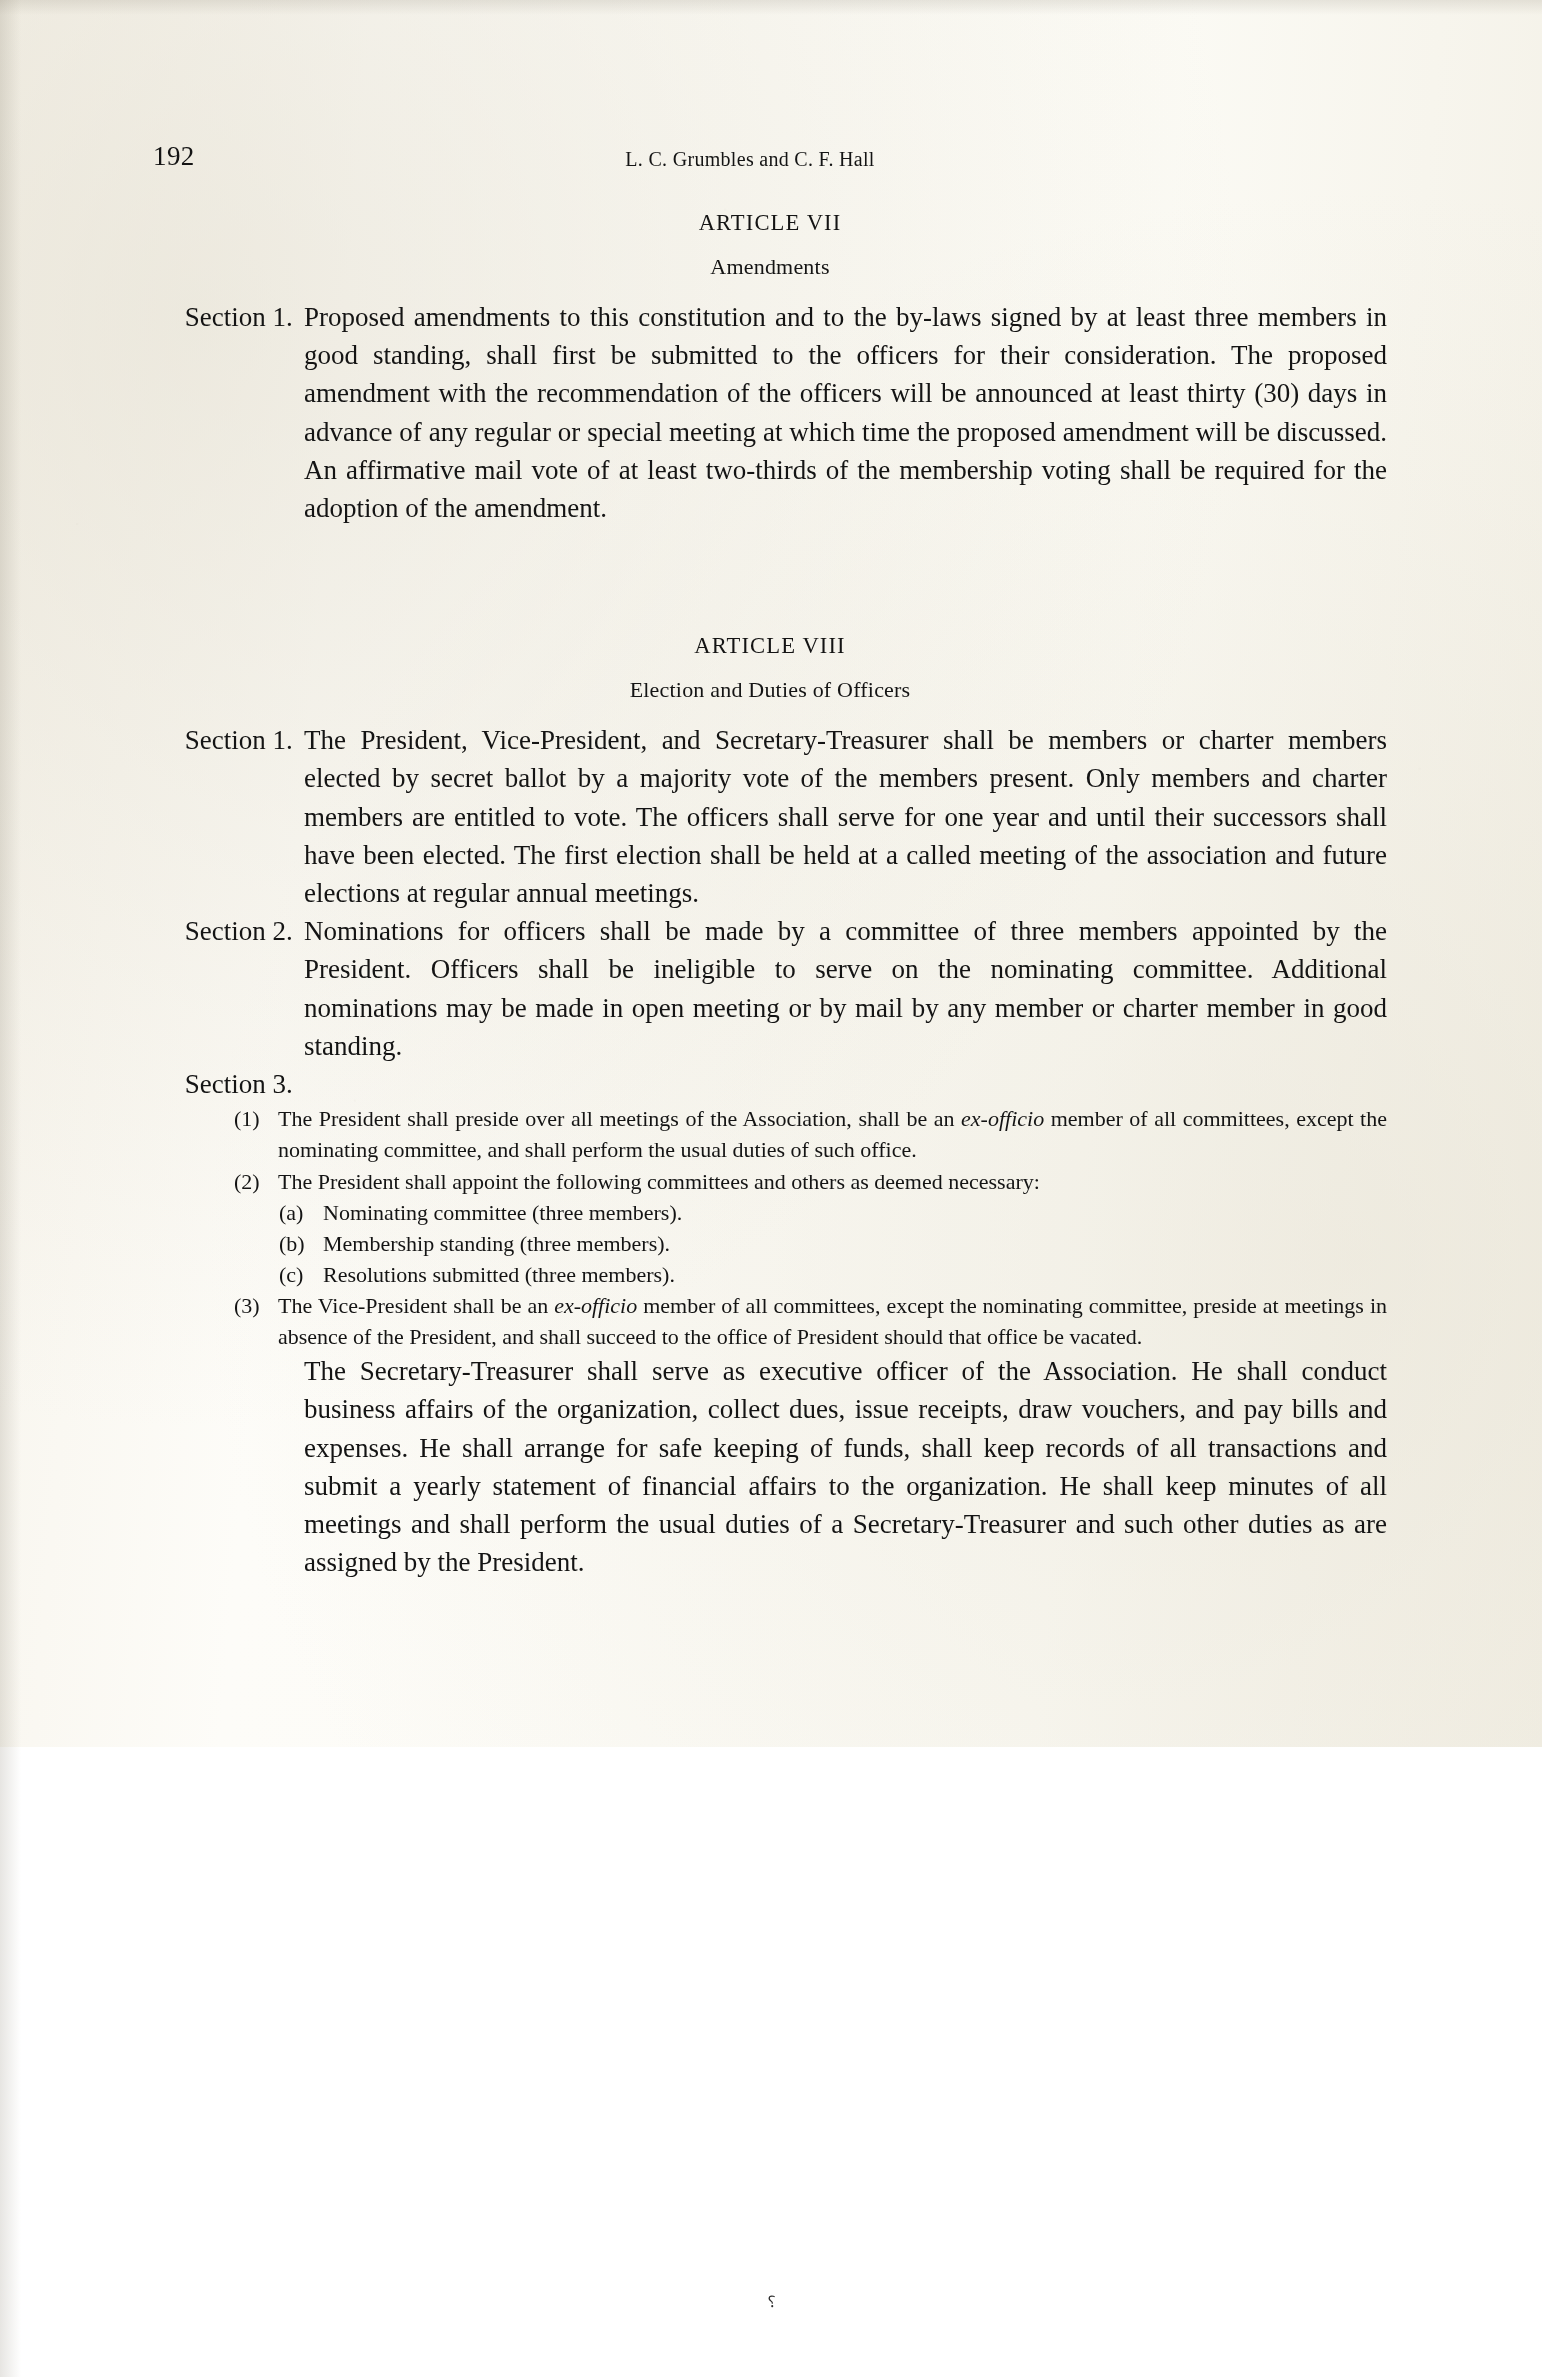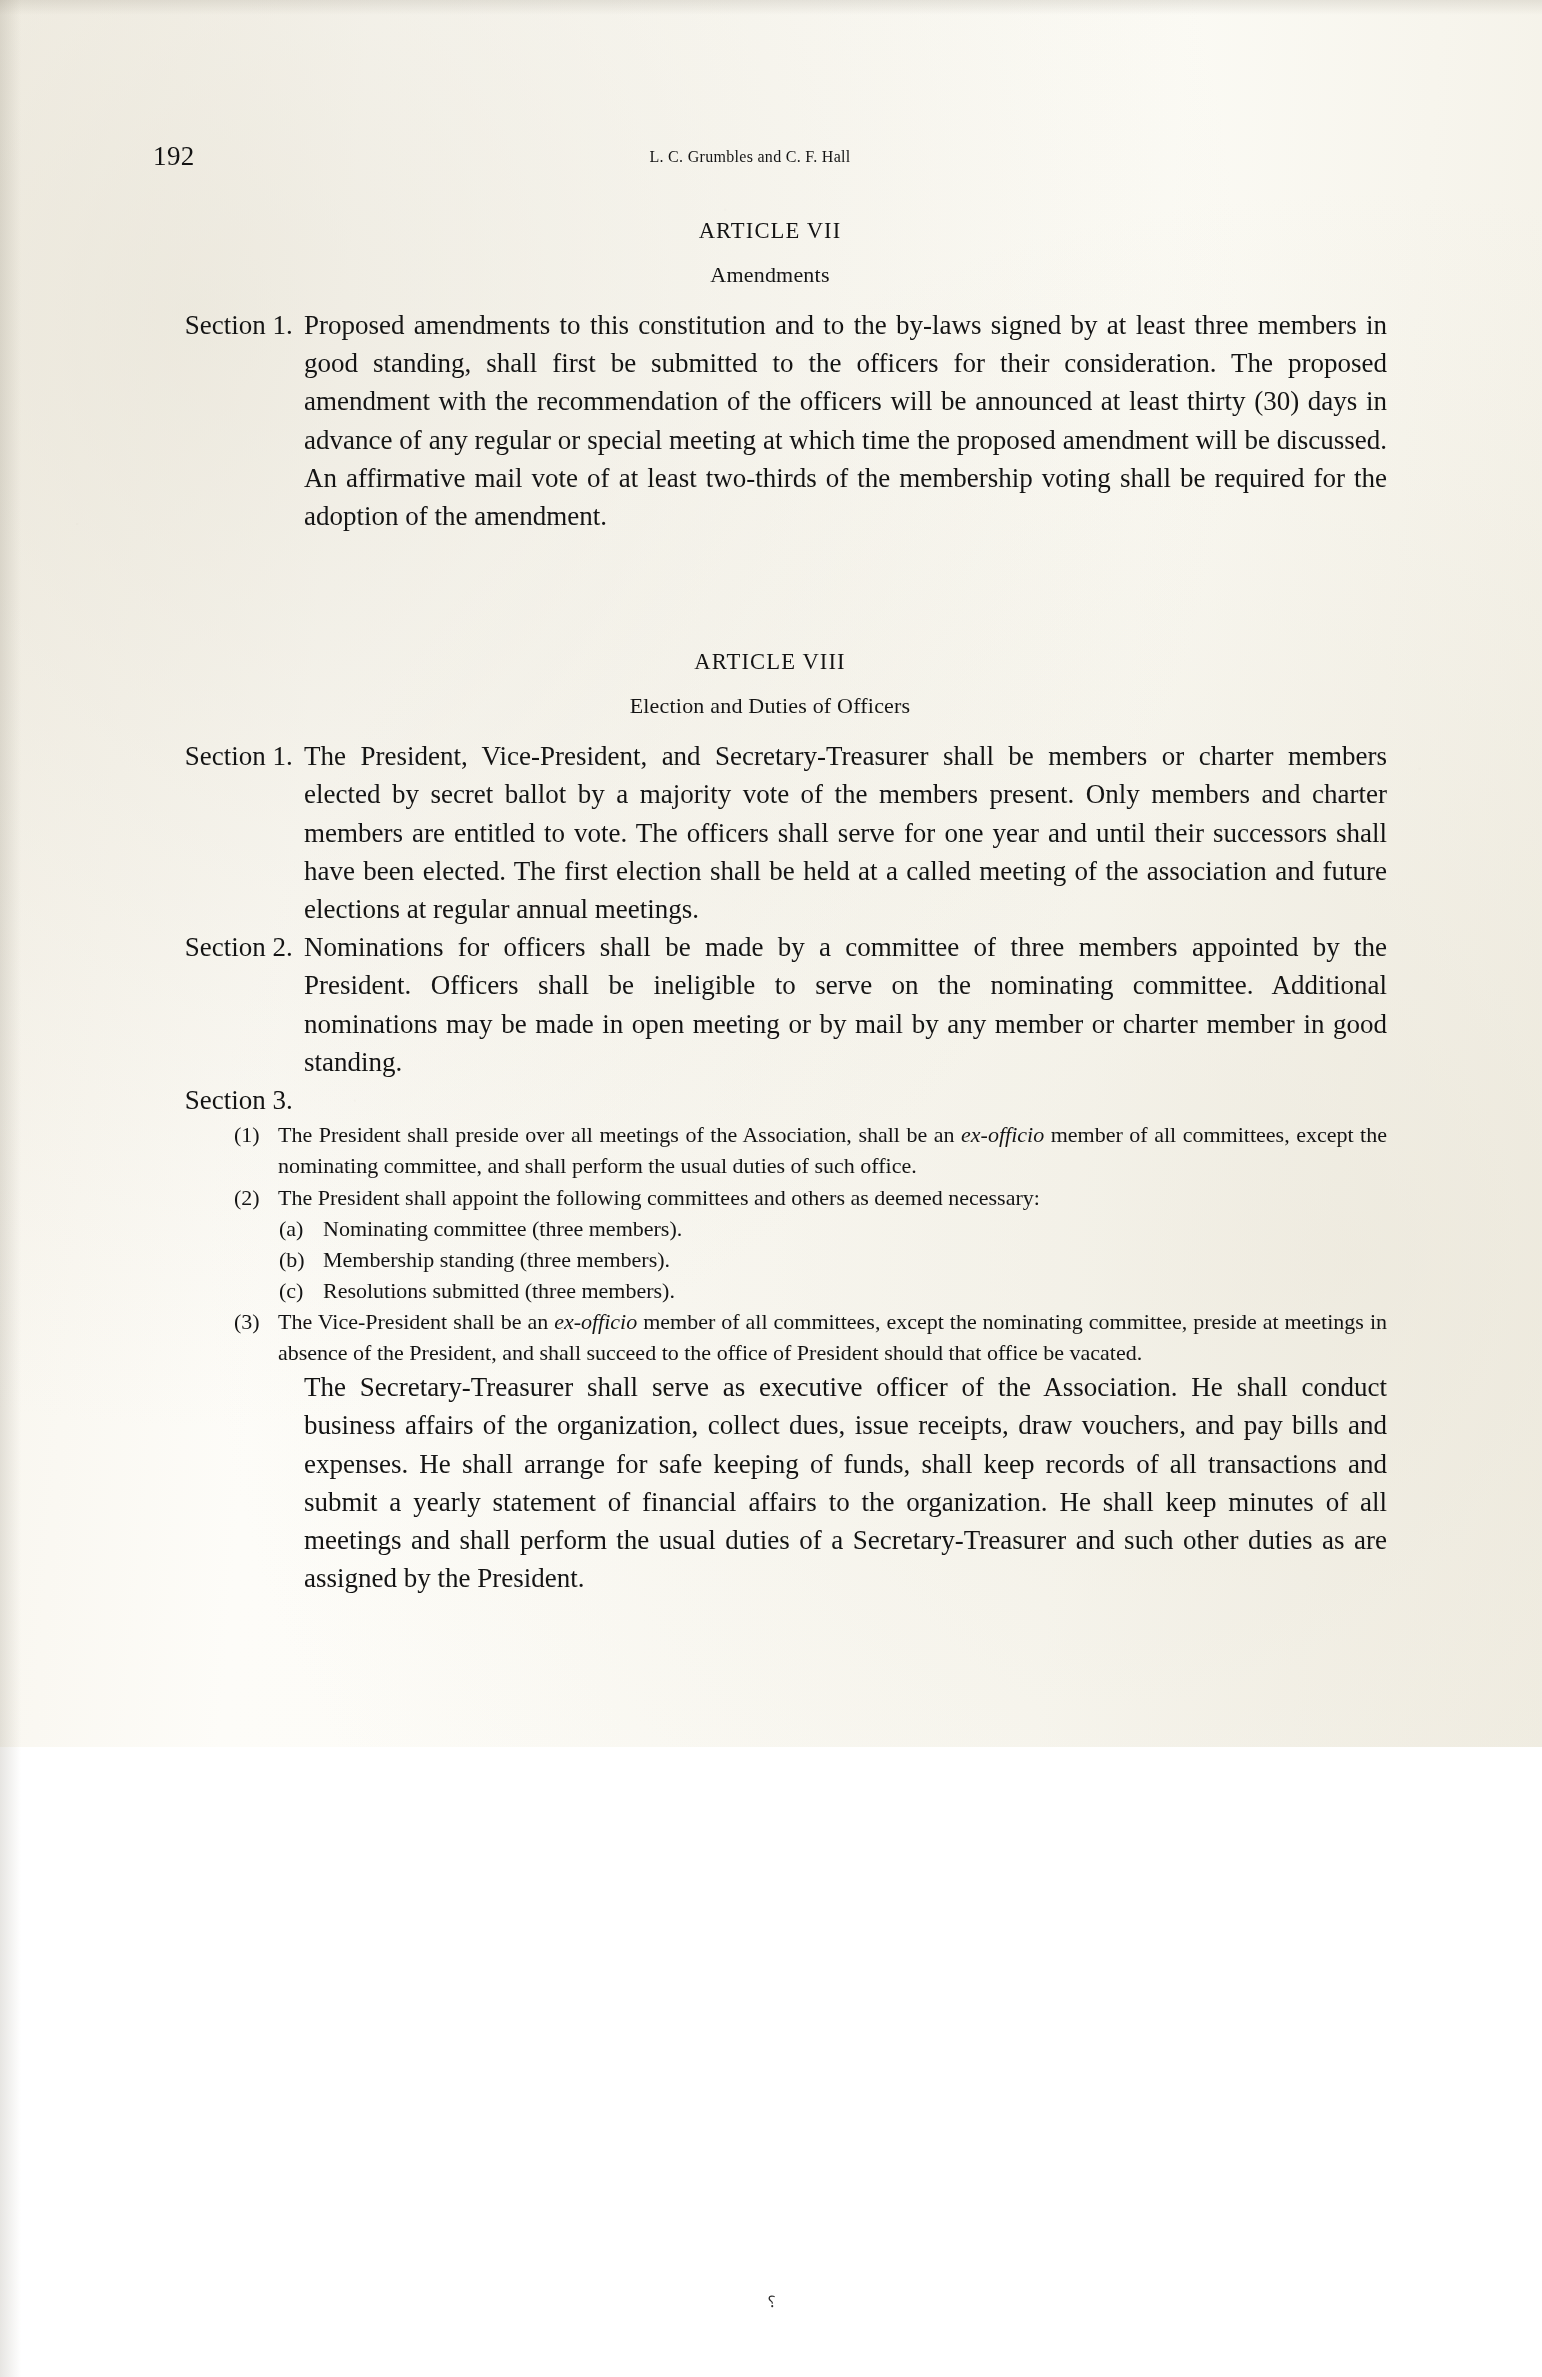--- a/index.html
+++ b/index.html
@@ -55,26 +55,26 @@
     top: 0;
     font-size: 27px;
     letter-spacing: 0.4px;
   }
   .runtitle {
     position: absolute;
     left: 8px;
     right: 0;
     top: 6.5px;
     text-align: center;
-    font-size: 16px;
+    font-size: 20px;
     letter-spacing: 0.3px;
     padding-right: 48px;
   }
 
-  .art-block { margin-top: 8px; }
+  .art-block { margin-top: 0; }
   .art-title {
     text-align: center;
     font-size: 22.6px;
     letter-spacing: 1.1px;
     margin: 0;
   }
   .art-sub {
     text-align: center;
     font-size: 22px;
     letter-spacing: 0.2px;

